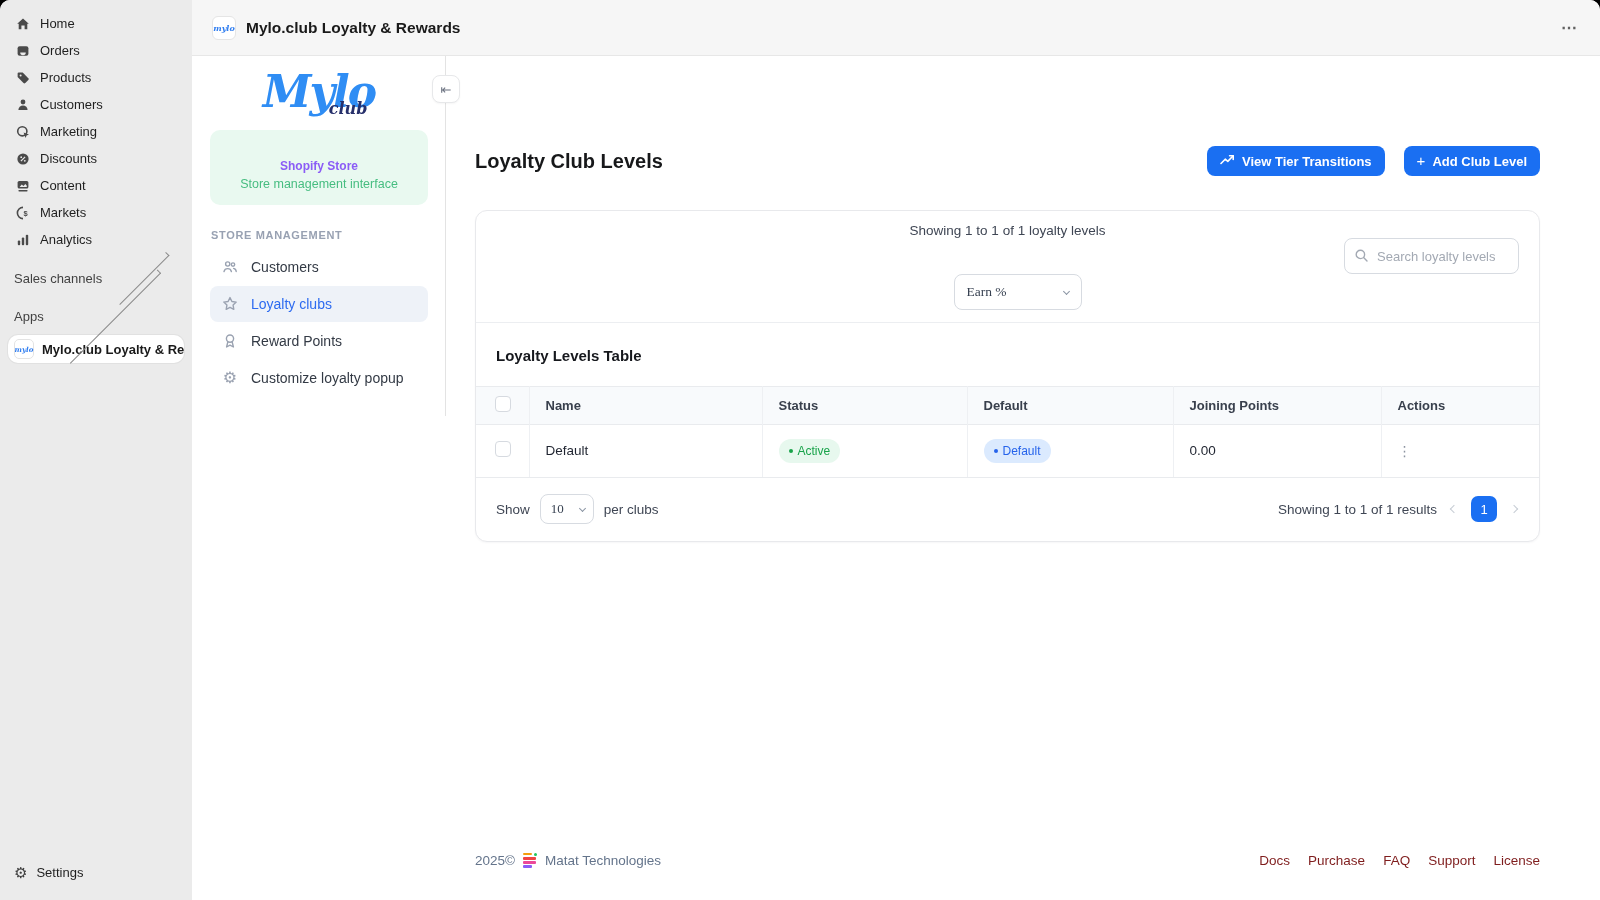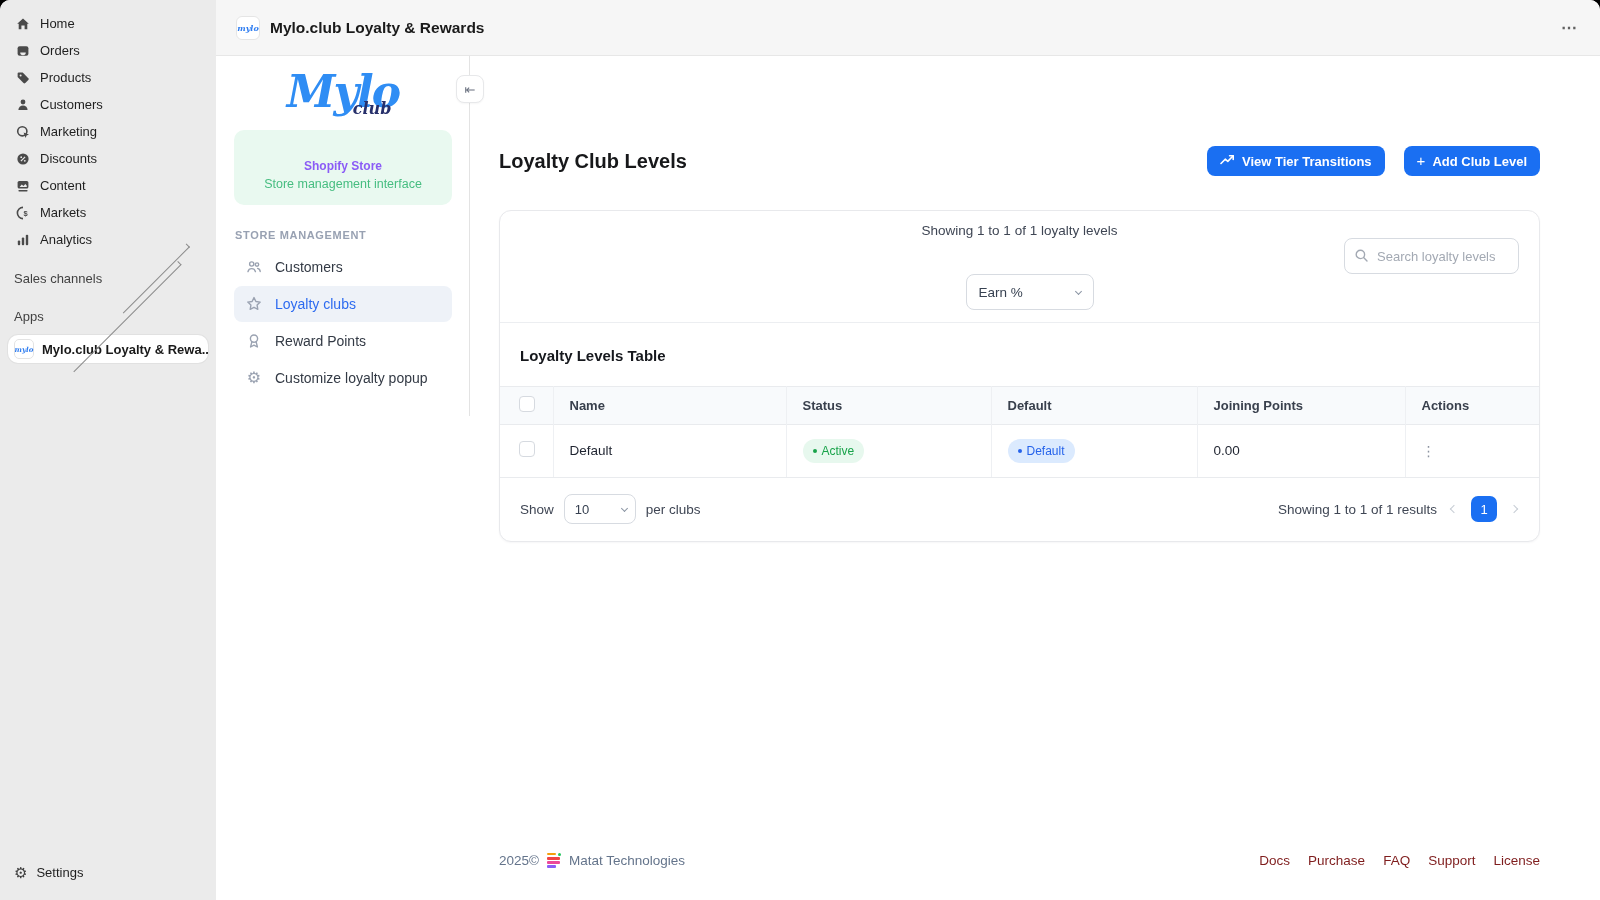--- a/index.html
+++ b/index.html
@@ -1,20 +1,20 @@
 <!DOCTYPE html>
 <html><head>
 <meta charset="utf-8">
 <style>
   * { margin:0; padding:0; box-sizing:border-box; }
   html,body { width:1600px; height:900px; background:#000; font-family:"Liberation Sans", sans-serif; overflow:hidden; }
   .window { width:1600px; height:900px; border-radius:10px 10px 0 0; overflow:hidden; display:flex; background:#fff; }
 
   
-  .shopify-sidebar { width:216px; flex:none; background:#ebebeb; position:relative; padding-top:10px; }
+  .shopify-sidebar { width:192px; flex:none; background:#ebebeb; position:relative; padding-top:10px; }
   .snav-item { display:flex; align-items:center; gap:9px; height:27px; padding:0 12px 0 14px; font-size:13px; color:#1f1f1f; cursor:pointer; }
   .snav-item .sicon { width:17px; height:17px; display:flex; align-items:center; justify-content:center; color:#4a4a4a; flex:none; }
   .snav-sub { display:flex; align-items:center; gap:6px; height:26px; padding:0 14px; font-size:13px; color:#424242; margin-top:12px; cursor:pointer; }
   .chev { display:inline-block; width:5px; height:5px; border-right:1.5px solid #8a8a8a; border-bottom:1.5px solid #8a8a8a; }
   .chev.right { transform:rotate(-45deg); }
   .chev.down { transform:rotate(45deg); margin-top:-2px; }
   .chev.left { transform:rotate(135deg); }
   .app-pill { display:flex; align-items:center; gap:8px; margin:6px 8px 0 8px; height:28px; border-radius:10px; background:#fff; padding:0 8px 0 6px; font-size:13px; color:#1a1a1a; font-weight:600; cursor:pointer; box-shadow:0 0 0 1px rgba(0,0,0,0.04); white-space:nowrap; overflow:hidden; }
   .mini-app-badge { width:20px; height:20px; border-radius:5px; background:#fff; border:1px solid #e3e3e3; display:flex; align-items:center; justify-content:center; font-family:"DejaVu Serif", serif; font-style:italic; font-weight:bold; font-size:7px; color:#2f7df0; flex:none; }
   .settings-row { position:absolute; bottom:14px; left:0; display:flex; align-items:center; gap:9px; height:27px; padding:0 14px; font-size:13px; color:#1f1f1f; width:100%; cursor:pointer; }
@@ -53,21 +53,21 @@
   .btn-blue { display:flex; align-items:center; gap:7px; height:30px; padding:0 13px; border-radius:8px; background:#1a6ff2; color:#fff; font-size:13px; font-weight:600; border:none; cursor:pointer; font-family:inherit; }
   .btn-blue .plus { font-size:15px; font-weight:500; line-height:1; margin-top:-1px; }
 
   .card { margin-top:34px; border:1px solid #e8e9ec; border-radius:12px; background:#fff; box-shadow:0 1px 2px rgba(16,24,40,0.04); }
   .card-head { display:flex; align-items:center; padding:12px 20px; min-height:60px; border-bottom:1px solid #eceef1;flex-direction:column; }
   .summary-text { font-size:13.5px; color:#3f4654; }
   .search-box { margin-left:auto; position:relative; width:175px; }
   .search-box input { width:100%; height:36px; border:1px solid #d7dbe1; border-radius:8px; padding:0 10px 0 32px; font-size:13px; color:#374151; outline:none; font-family:inherit; }
   .search-box input::placeholder { color:#a3a9b3; }
   .search-ic { position:absolute; left:10px; top:10px; color:#a3a9b3; }
-  .filter-select { margin-left:20px; width:128px; height:36px; border:1px solid #d7dbe1; border-radius:8px; display:flex; align-items:center; padding:0 12px; font-size:13.5px; color:#374151; cursor:pointer; }
+  .filter-select { margin-left:20px; width:128px; height:36px; border:1px solid #d7dbe1; border-radius:8px; display:flex; align-items:center; padding:0 12px; font-size:13.5px; color:#374151; cursor:pointer;font-family:Liberation Serif, serif; }
   .filter-select .chev { margin-left:auto; border-color:#8a94a3; }
 
   .table-title { padding:24px 20px 22px; font-size:15px; font-weight:600; color:#16181d; }
   table { width:100%; border-collapse:collapse; }
   thead tr { background:#f8fafc; }
   th, td { text-align:left; border-top:1px solid #e9ebee; border-right:1px solid #eef0f3; }
   th:last-child, td:last-child { border-right:none; }
   th { height:38px; padding:0 16px; font-size:13px; font-weight:600; color:#39404d; }
   td { height:52px; padding:0 16px; font-size:13.5px; color:#1f2430; }
   .col-check { width:53px; padding:0 0 0 19px; }
@@ -75,21 +75,21 @@
   .badge { display:inline-flex; align-items:center; gap:5px; height:24px; padding:0 10px; border-radius:12px; font-size:12px; }
   .badge .dot { width:4px; height:4px; border-radius:50%; }
   .badge-green { background:#e7f8ee; color:#18a34a; }
   .badge-green .dot { background:#18a34a; }
   .badge-blue { background:#dbeafe; color:#2563eb; }
   .badge-blue .dot { background:#2563eb; }
   .kebab { color:#8c93a0; font-size:14px; letter-spacing:0; cursor:pointer; }
 
   .card-foot { display:flex; align-items:center; padding:0 20px; height:64px; border-top:1px solid #e9ebee; }
   .foot-left { display:flex; align-items:center; gap:10px; font-size:13.5px; color:#3f4654; }
-  .size-select { width:72px; height:30px; border:1px solid #d7dbe1; border-radius:8px; display:flex; align-items:center; padding:0 8px 0 10px; font-size:13px; color:#374151; cursor:pointer; gap:6px; }
+  .size-select { width:54px; height:30px; border:1px solid #d7dbe1; border-radius:8px; display:flex; align-items:center; padding:0 8px 0 10px; font-size:13px; color:#374151; cursor:pointer; gap:6px;font-family:Liberation Serif, serif; }
   .size-select .chev { margin-left:auto; border-color:#8a94a3; }
   .foot-right { margin-left:auto; display:flex; align-items:center; gap:12px; font-size:13.5px; color:#3f4654; }
   .pg-arrow { color:#c6ccd4; display:flex; align-items:center; cursor:pointer; padding:2px; }
   .pg-arrow .chev { border-color:#c6ccd4; width:6px; height:6px; }
   .pg-current { width:26px; height:26px; border-radius:7px; background:#1a6ff2; color:#fff; font-size:13px; display:flex; align-items:center; justify-content:center; cursor:pointer; }
 
   .page-footer { position:absolute; left:29px; right:60px; bottom:32px; display:flex; align-items:flex-start; font-size:13.5px; color:#64748b; }
   .footer-left { display:flex; align-items:center; gap:6px; }
   .matat-logo { display:flex; flex-direction:column; gap:1.5px; margin:0 2px; }
   .matat-logo .row1 { display:flex; gap:2px; align-items:flex-start; }

